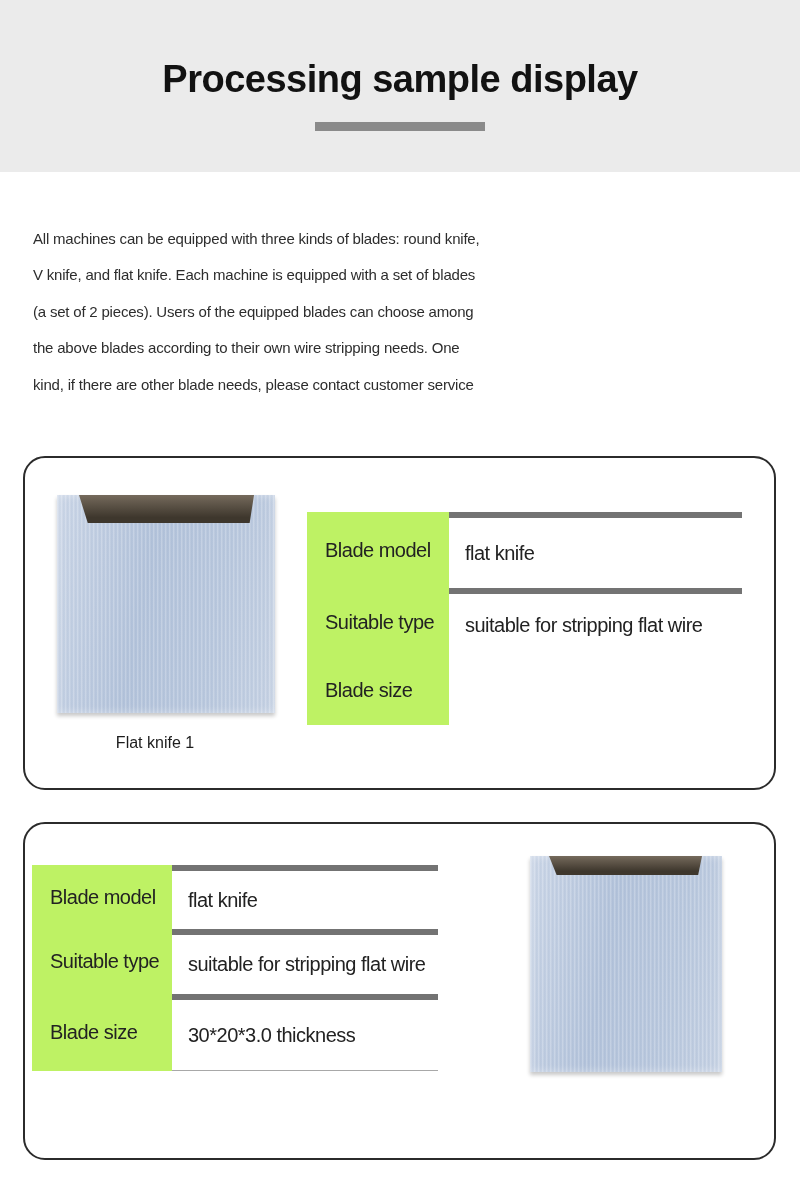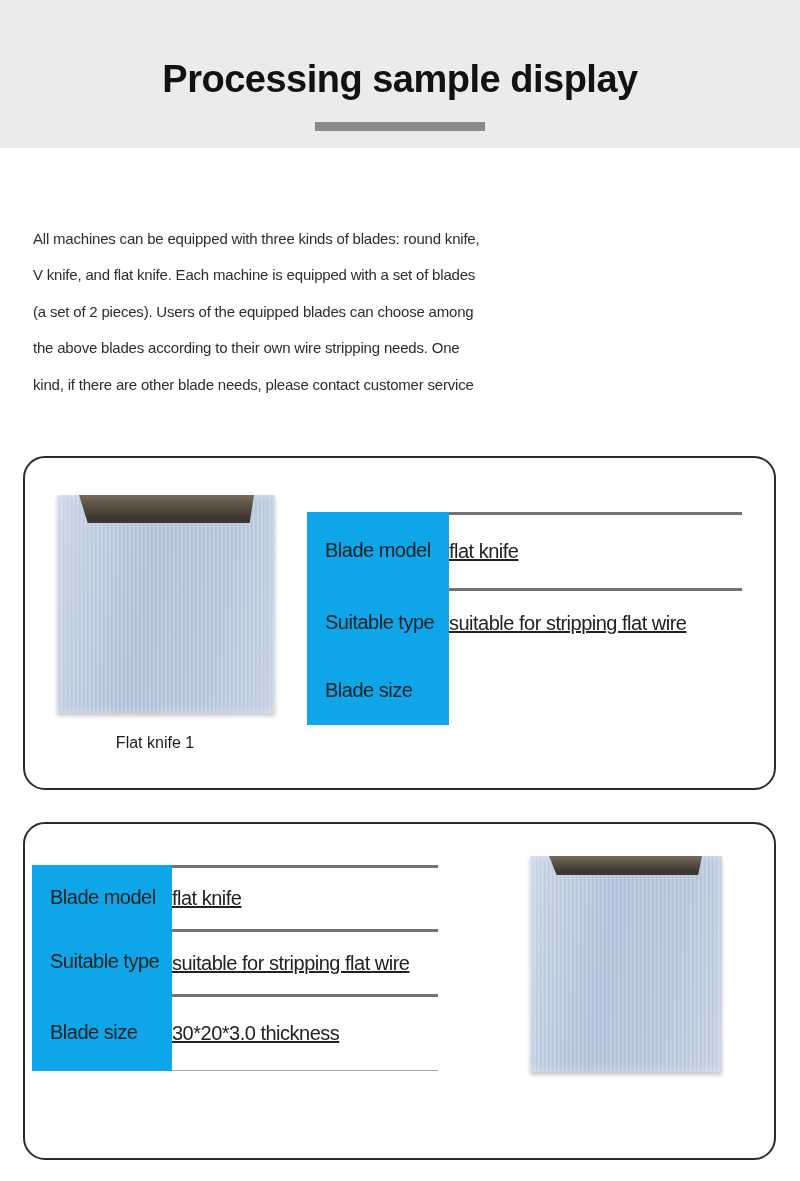--- a/index.html
+++ b/index.html
@@ -2,21 +2,21 @@
 <html><head>
 <meta charset="utf-8">
 <style>
   html,body { margin:0; padding:0; }
   body {
     width:800px; height:1181px; position:relative; background:#ffffff;
     font-family:"Liberation Sans", sans-serif; overflow:hidden;
   }
 
   
-  .header { position:absolute; top:0; left:0; width:800px; height:148px; background:#ebebeb; }
+  .header { position:absolute; top:0; left:0; width:800px; height:172px; background:#ebebeb; }
   .title {
     position:absolute; top:58px; left:0; width:800px; text-align:center;
     font-size:38px; font-weight:bold; color:#121212; letter-spacing:-0.5px;
   }
   .title-underline { position:absolute; top:122px; left:315px; width:170px; height:9px; background:#8a8a8a; }
 
   
   .intro {
     position:absolute; top:221px; left:33px; width:745px;
     font-size:15px; line-height:36.4px; color:#2d2d2d; letter-spacing:-0.2px;
@@ -61,31 +61,31 @@
   #table1 { left:282px; top:54px; width:435px; }
   #table2 { left:7px;   top:41px; width:406px; }
   .t-row { display:flex; }
   #table1 .t-row:nth-child(1) { height:76px; }
   #table1 .t-row:nth-child(2) { height:68px; }
   #table1 .t-row:nth-child(3) { height:69px; }
   #table2 .t-row:nth-child(1) { height:64px; }
   #table2 .t-row:nth-child(2) { height:65px; }
   #table2 .t-row:nth-child(3) { height:77px; }
   .t-label {
-    background:#0ea5e9; display:flex; align-items:center;
+    background:#bef264; display:flex; align-items:center;
     padding-left:18px; box-sizing:border-box; flex:0 0 auto;
     font-size:20px; color:#222; letter-spacing:-0.5px; white-space:nowrap;
   }
   #table1 .t-label { width:142px; }
   #table2 .t-label { width:140px; }
   .t-value {
     flex:1; display:flex; align-items:center;
-    box-sizing:border-box;
-    border-top:3px solid #737373;
-    font-size:20px; color:#222; letter-spacing:-0.5px; white-space:nowrap;text-decoration:underline;
+    padding-left:16px; box-sizing:border-box;
+    border-top:6px solid #737373;
+    font-size:20px; color:#222; letter-spacing:-0.5px; white-space:nowrap;
   }
   .t-row:last-child .t-value { border-bottom:1px solid #a8a8a8; }
 </style>
 </head>
 <body>
 
 <div class="header">
   <div class="title">Processing sample display</div>
   <div class="title-underline"></div>
 </div>

